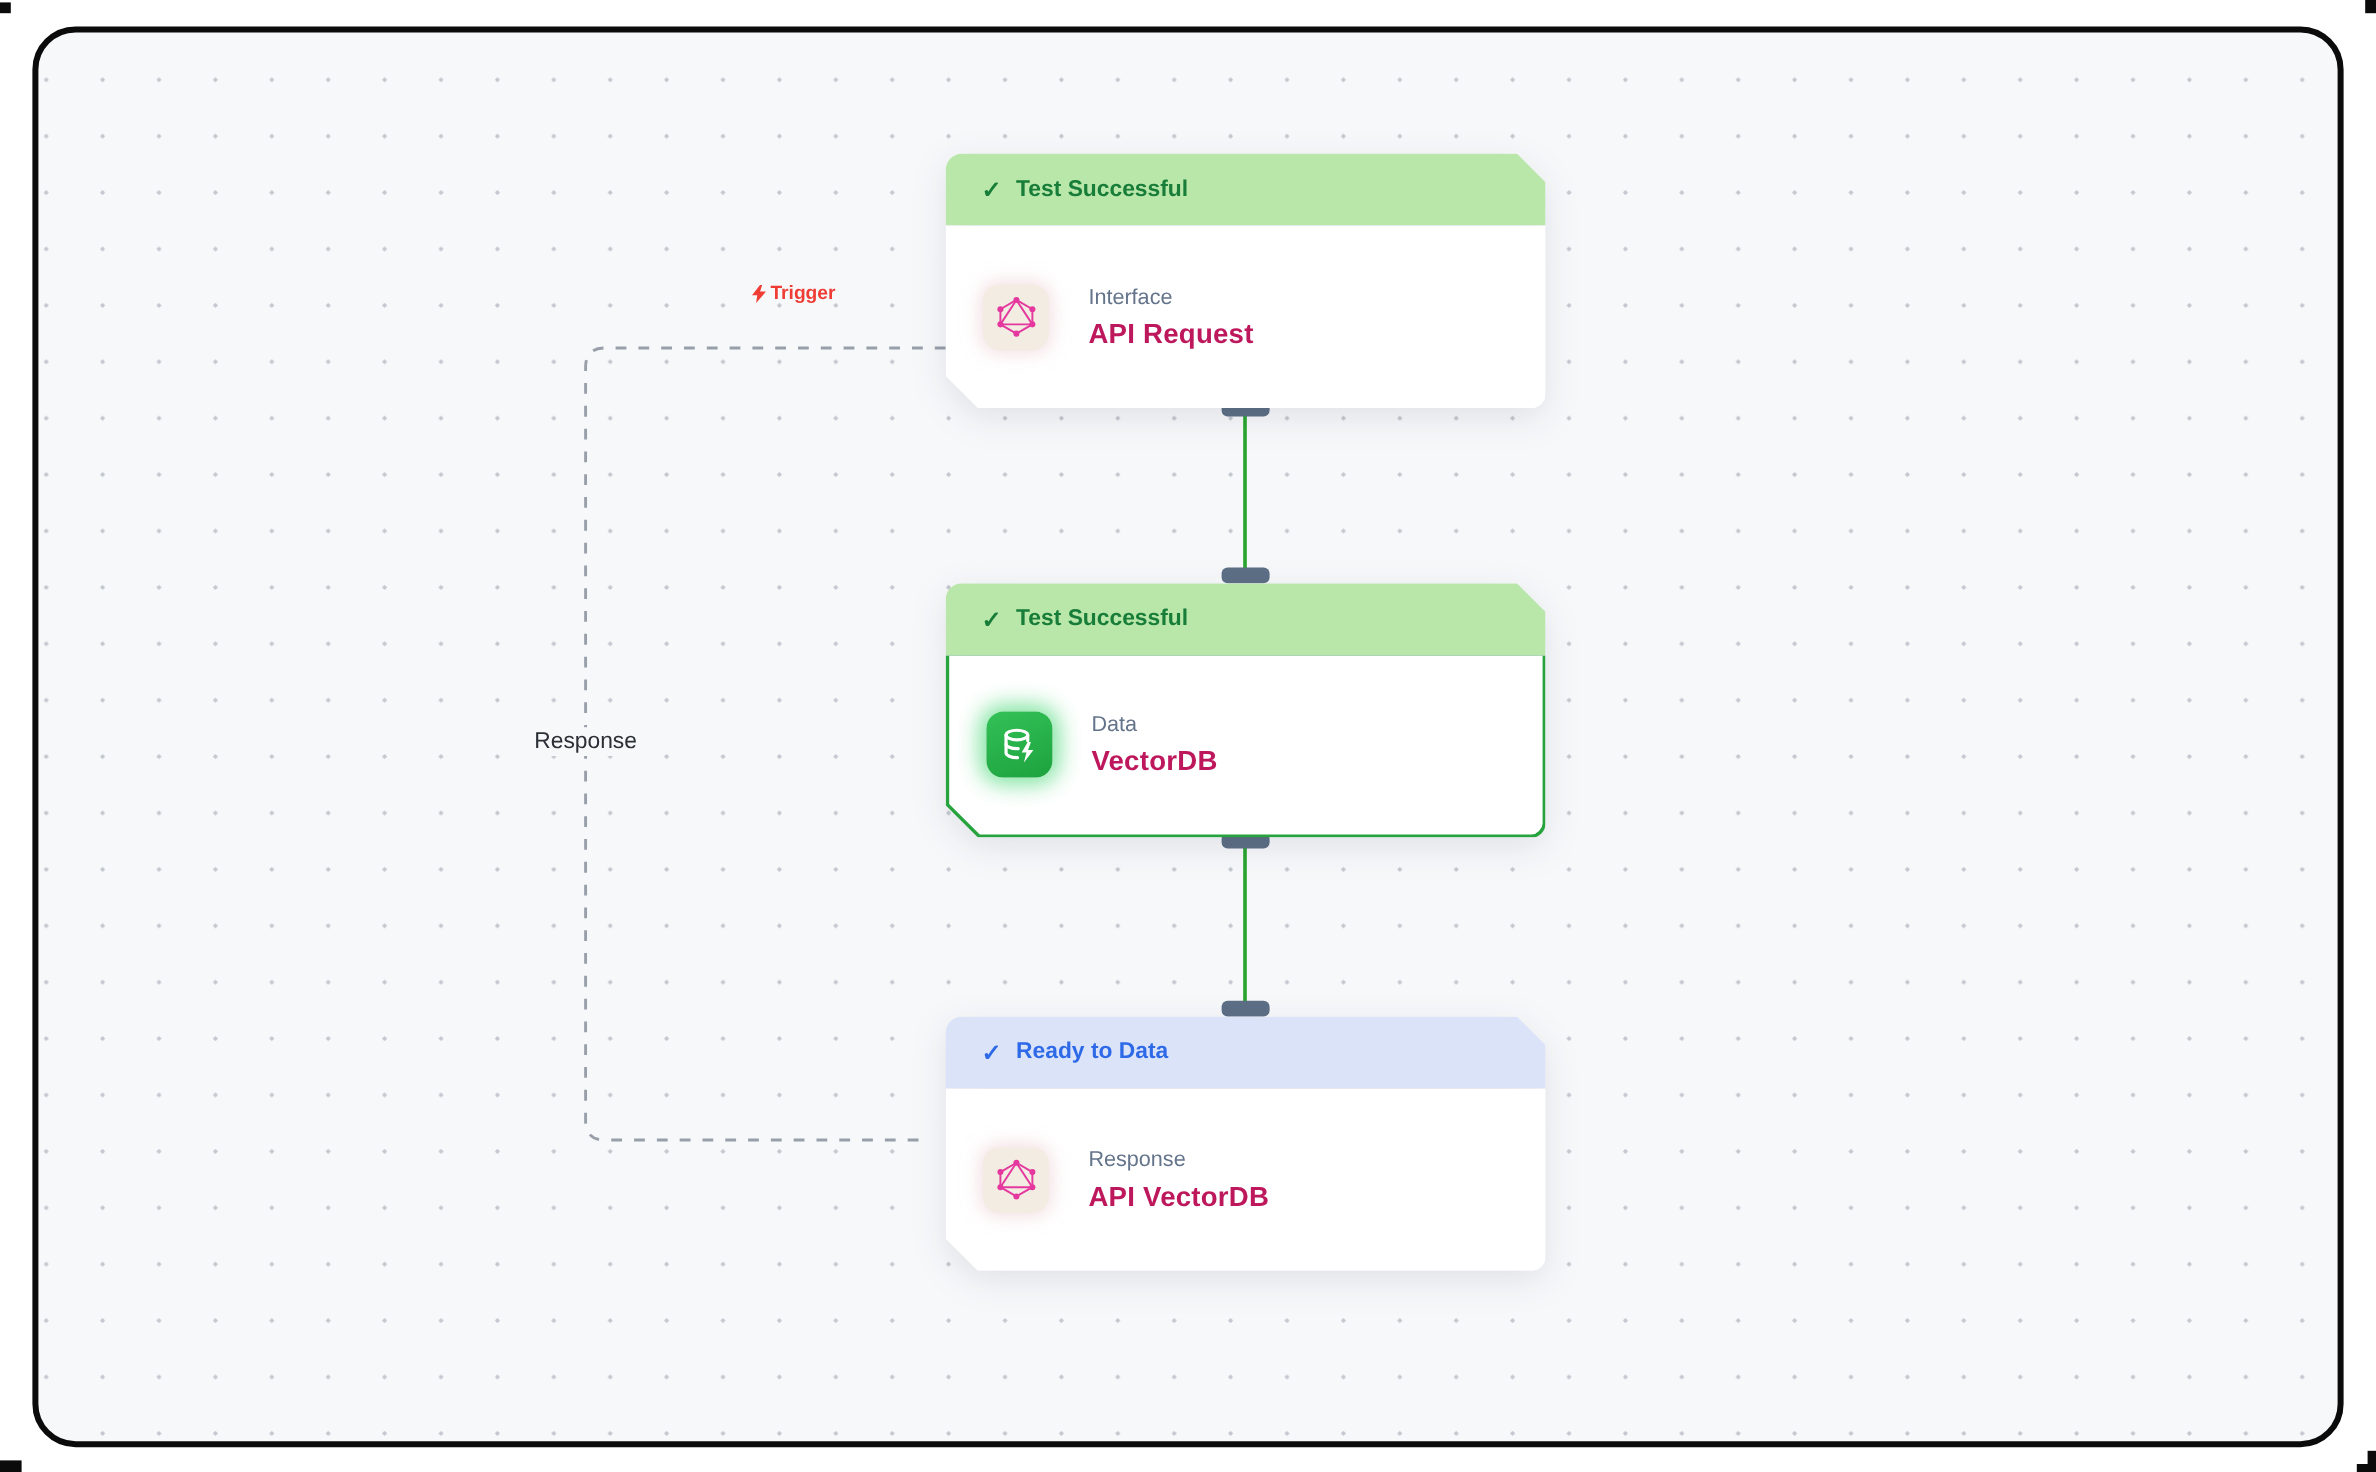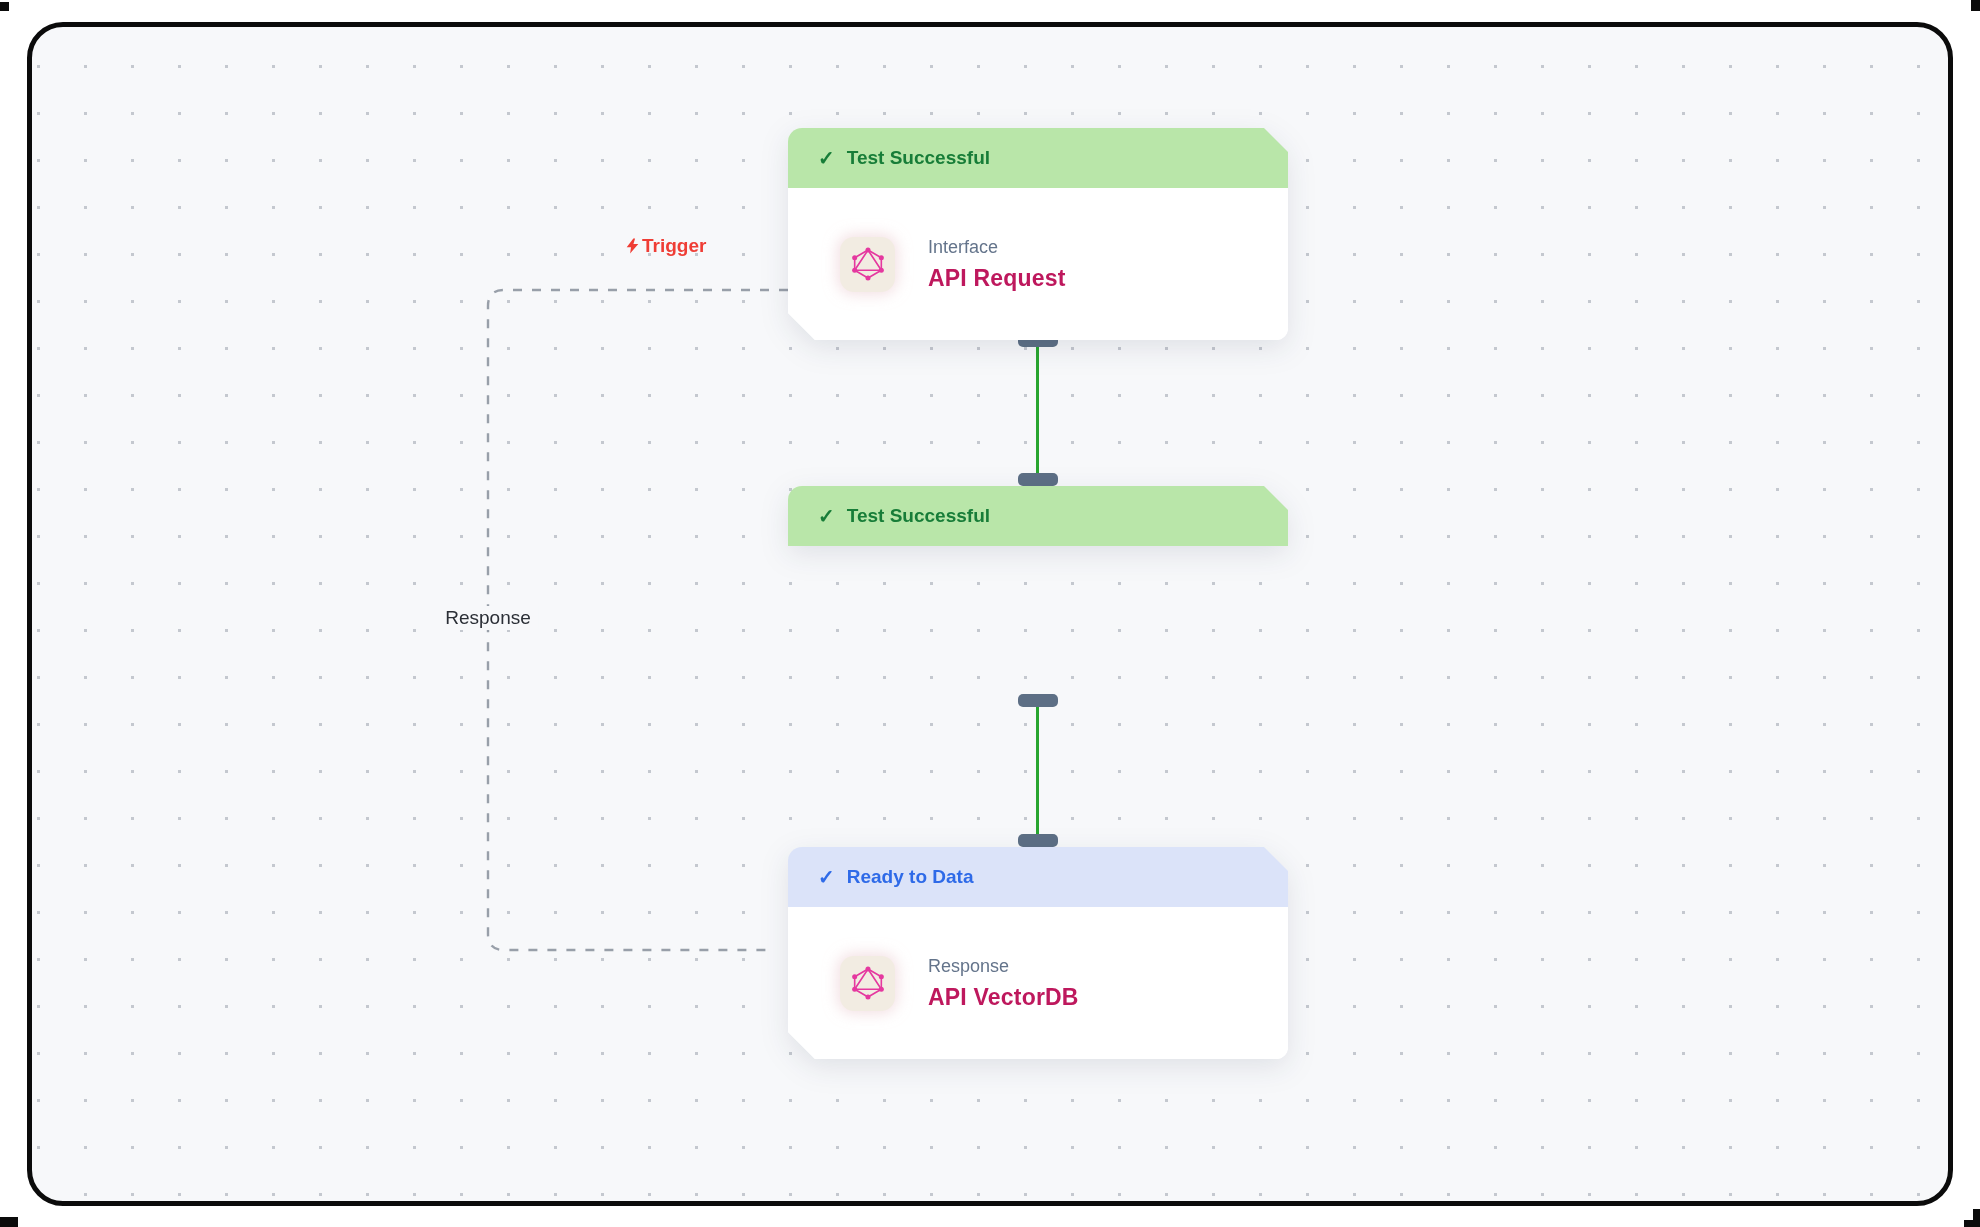--- a/index.html
+++ b/index.html
@@ -26,21 +26,21 @@
   
   .edges-svg { position: absolute; left: 0; top: 0; width: 1980px; height: 1227px; pointer-events: none; }
   .edge-label-response {
     position: absolute; left: 483px; top: 601px; transform: translateX(-50%);
     background: #f7f8fa; padding: 1px 7px;
     font-size: 19px; color: #2b2f36; white-space: nowrap;
   }
   .edge-label-trigger {
     position: absolute; left: 619px; top: 230px;
     display: flex; align-items: center; gap: 1px;
-    font-size: 19px; font-weight: 700; color: #ef3d35; white-space: nowrap;
+    font-size: 16px; font-weight: 700; color: #ef3d35; white-space: nowrap;
   }
   .edge-label-trigger svg { width: 17px; height: 20px; }
 
   
   .edge-line { position: absolute; left: 1031px; width: 3px; background: #28a52f; }
   .edge-line-1 { top: 340px; height: 132px; }
   .edge-line-2 { top: 698px; height: 136px; }
   .handle { position: absolute; left: 1013px; width: 40px; height: 13px; background: #5d6f85; border-radius: 5px; }
   .handle-1 { top: 329px; }
   .handle-2 { top: 468px; }
@@ -64,21 +64,21 @@
   .check-glyph { font-size: 20px; font-weight: 700; }
 
   .node-body-shape {
     position: relative; height: 152px; background: #ffffff;
     border-bottom-right-radius: 12px;
     clip-path: polygon(0 0, 100% 0, 100% 100%, 27px 100%, 0 calc(100% - 27px));
   }
   .node-body-shape.selected { background: #27a33d; }
   .node-body-inner {
     position: absolute; inset: 0; background: #ffffff;
-    display: flex; align-items: center; gap: 33px; padding-left: 52px;
+    display: flex; align-items: center; gap: 33px; padding-left: 31px;
     border-bottom-right-radius: 12px;
   }
   .node-body-shape.selected .node-body-inner {
     inset: 0 2.5px 2.5px 2.5px;
     clip-path: polygon(0 0, 100% 0, 100% 100%, 26px 100%, 0 calc(100% - 26px));
   }
 
   .icon-tile {
     width: 55px; height: 55px; border-radius: 14px; flex: 0 0 auto;
     display: flex; align-items: center; justify-content: center;
@@ -150,20 +150,39 @@
           </div>
         </div>
       </div>
     </div>
 
     <div class="node node-2" style="left:756px; top:459px;">
       <div class="node-header success">
         <span class="check-glyph">✓</span>
         <span>Test Successful</span>
       </div>
+      <div class="node-body-shape selected">
+        <div class="node-body-inner">
+          <div class="icon-tile green">
+            <svg viewBox="0 0 64 64">
+              <g stroke="#ffffff" stroke-width="5" fill="none" stroke-linecap="round">
+                <ellipse cx="29" cy="16" rx="17" ry="7.5"></ellipse>
+                <path d="M12 16 V 44 c 0 4.1 7.6 7.5 17 7.5 h 1"></path>
+                <path d="M46 16 v 9"></path>
+                <path d="M12 30 c 0 4.1 7.6 7.5 17 7.5 h 2"></path>
+              </g>
+              <path d="M46 27 L36.5 43.5 h 7.5 L40 59 L55 39.5 h -8.5 L51 27 Z" fill="#ffffff"></path>
+            </svg>
+          </div>
+          <div class="node-texts">
+            <div class="node-category">Data</div>
+            <div class="node-title">VectorDB</div>
+          </div>
+        </div>
+      </div>
     </div>
 
     <div class="node node-3" style="left:756px; top:820px;">
       <div class="node-header ready">
         <span class="check-glyph">✓</span>
         <span>Ready to Data</span>
       </div>
       <div class="node-body-shape">
         <div class="node-body-inner">
           <div class="icon-tile beige">

